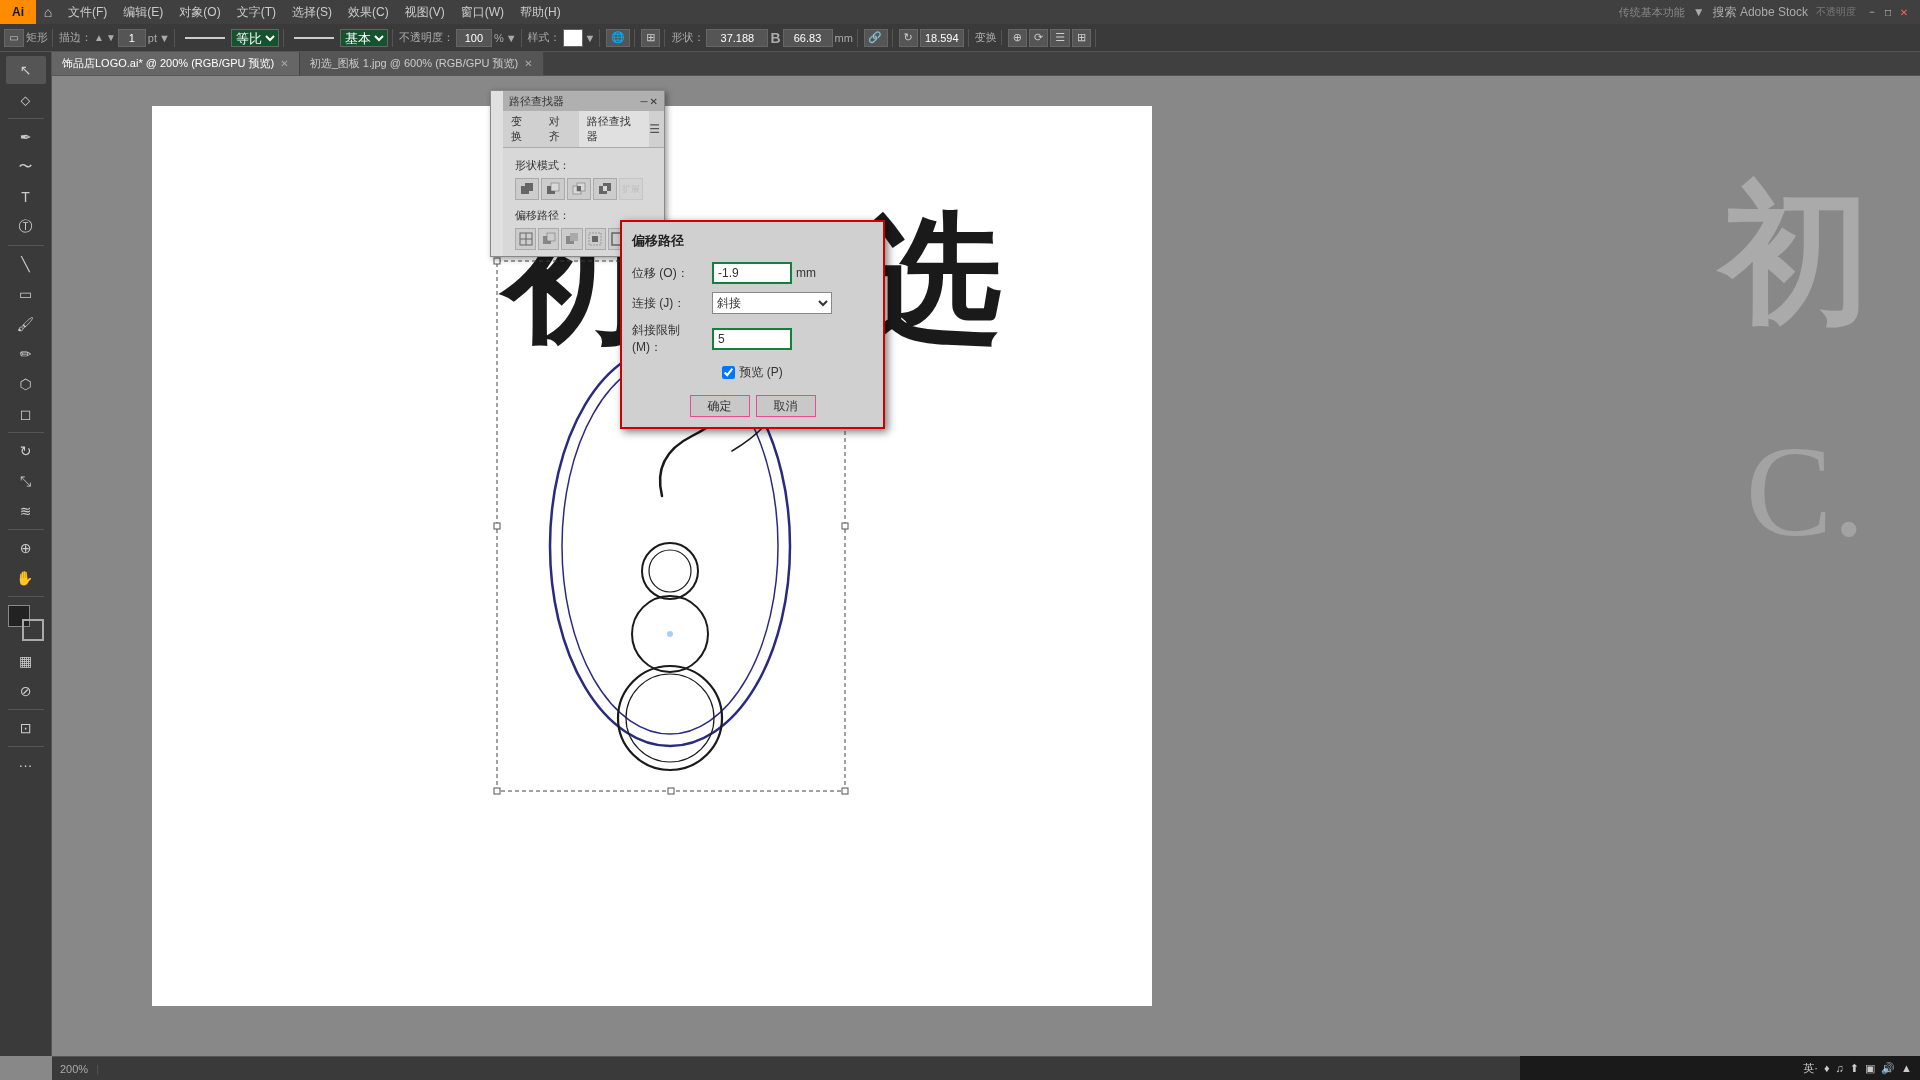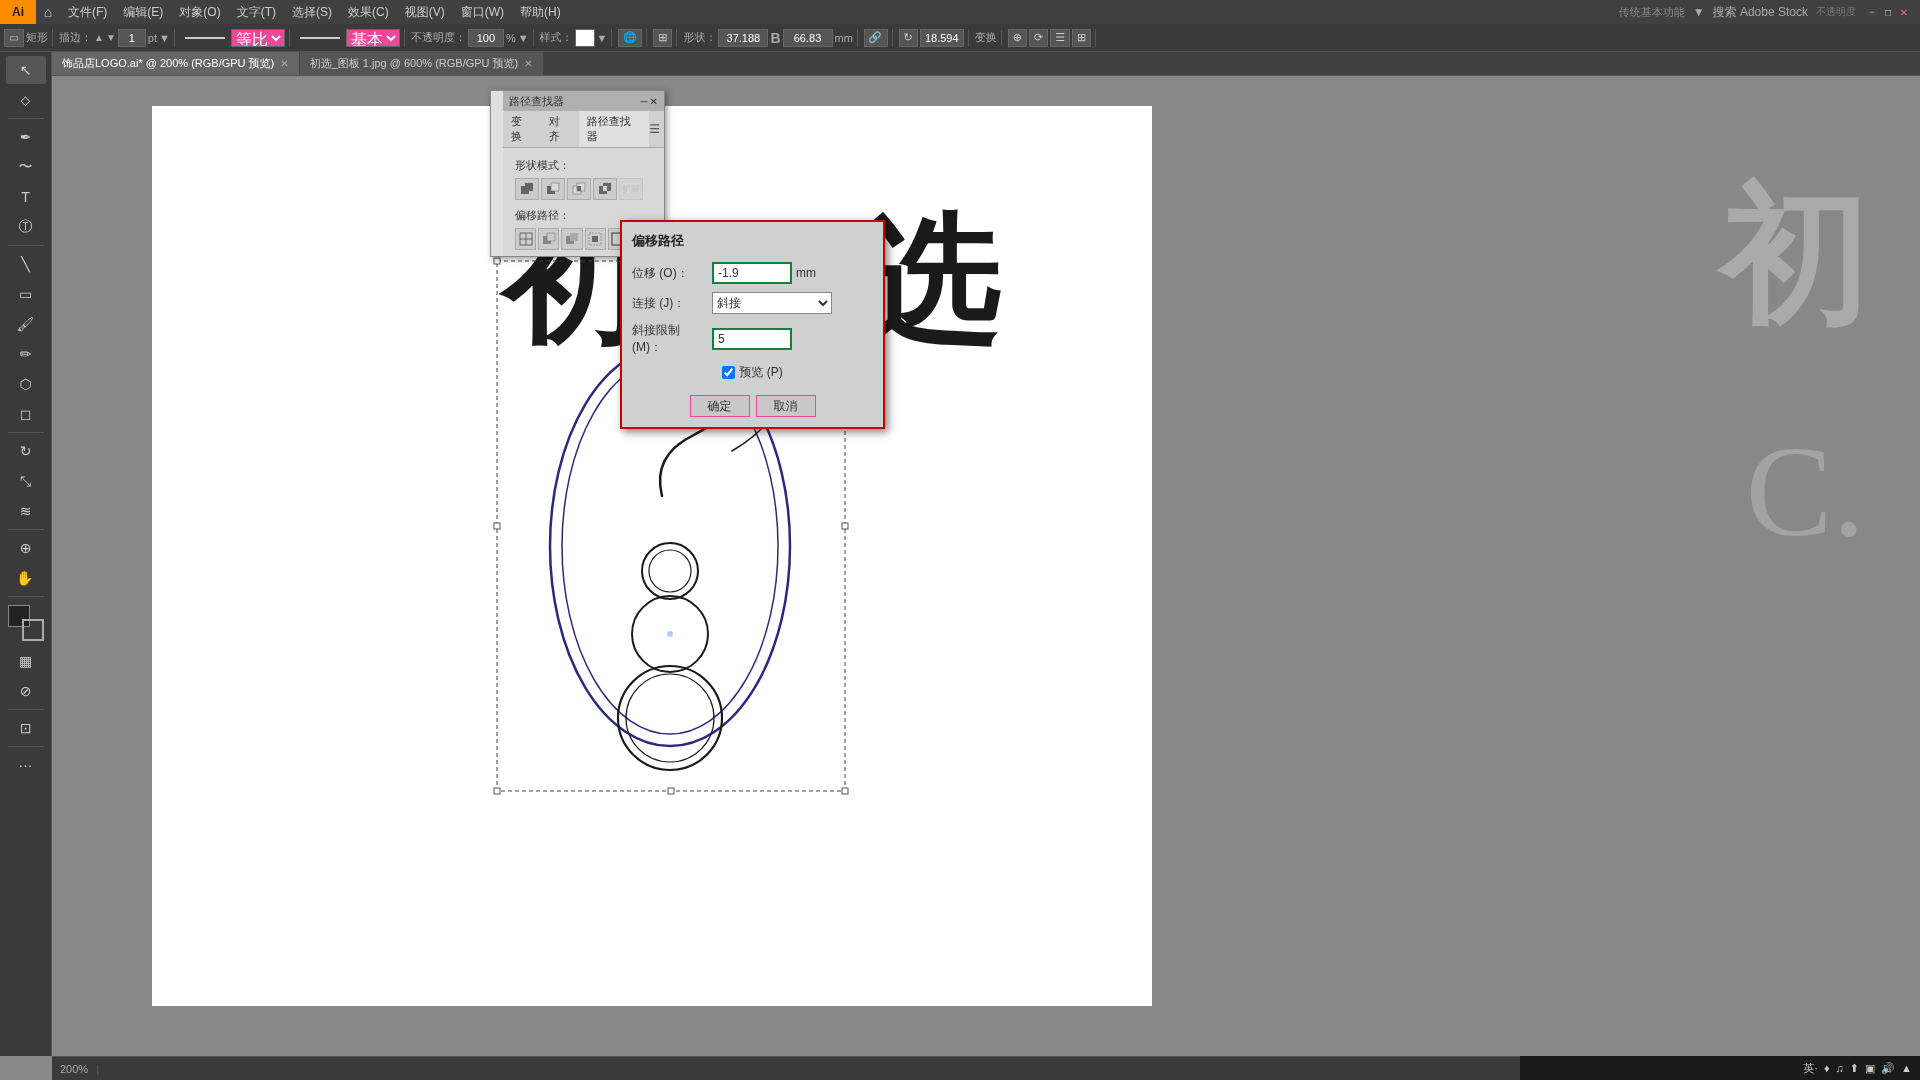--- a/index.html
+++ b/index.html
@@ -20,21 +20,21 @@
 
     
     #toolbar {
       width: 100%; height: 28px; background: #3a3a3a; display: flex; align-items: center;
       position: absolute; top: 24px; left: 0; z-index: 99; padding: 0 4px; gap: 4px;
       color: #ccc; font-size: 11px; border-bottom: 1px solid #555;
     }
     .toolbar-group { display: flex; align-items: center; gap: 2px; border-right: 1px solid #555; padding-right: 4px; margin-right: 2px; }
     .tb-label { color: #aaa; font-size: 11px; white-space: nowrap; }
     .tb-input { background: #555; border: 1px solid #666; color: #fff; width: 36px; height: 18px; font-size: 11px; text-align: center; padding: 0 2px; }
-    .tb-select { background: #ec4899; border: 1px solid #666; color: #fff; height: 18px; font-size: 16px; }
+    .tb-select { background: #14532d; border: 1px solid #666; color: #fff; height: 18px; font-size: 13px; }
     .tb-btn { background: #555; border: 1px solid #666; color: #ccc; height: 18px; padding: 0 4px; font-size: 11px; cursor: pointer; display: flex; align-items: center; }
     .shape-icon { width: 20px; height: 18px; background: #555; border: 1px solid #666; display: flex; align-items: center; justify-content: center; font-size: 10px; color: #ccc; }
 
     
     #left-panel {
       width: 52px; height: calc(1080px - 52px - 24px); background: #3a3a3a;
       position: absolute; top: 52px; left: 0; z-index: 90;
       display: flex; flex-direction: column; align-items: center; padding: 4px 0; gap: 2px;
       border-right: 1px solid #555;
     }
@@ -199,21 +199,21 @@
     <span style="color:#aaa;">▼</span>
   </div>
   <div class="toolbar-group">
     <div class="tb-btn">🌐</div>
   </div>
   <div class="toolbar-group">
     <div class="tb-btn">⊞</div>
   </div>
   <div class="toolbar-group">
     <span class="tb-label">形状：</span>
-    <input class="tb-input" style="width: 50px;" value="37.188">
+    <input class="tb-input" style="width: 62px;" value="37.188">
     <span style="color:#aaa; font-weight:bold; font-size:14px;">B</span>
     <input class="tb-input" style="width: 50px;" value="66.83">
     <span style="color:#aaa;">mm</span>
   </div>
   <div class="toolbar-group">
     <div class="tb-btn">🔗</div>
   </div>
   <div class="toolbar-group">
     <div class="tb-btn">↻</div>
     <input class="tb-input" value="18.594" style="width: 44px;">

